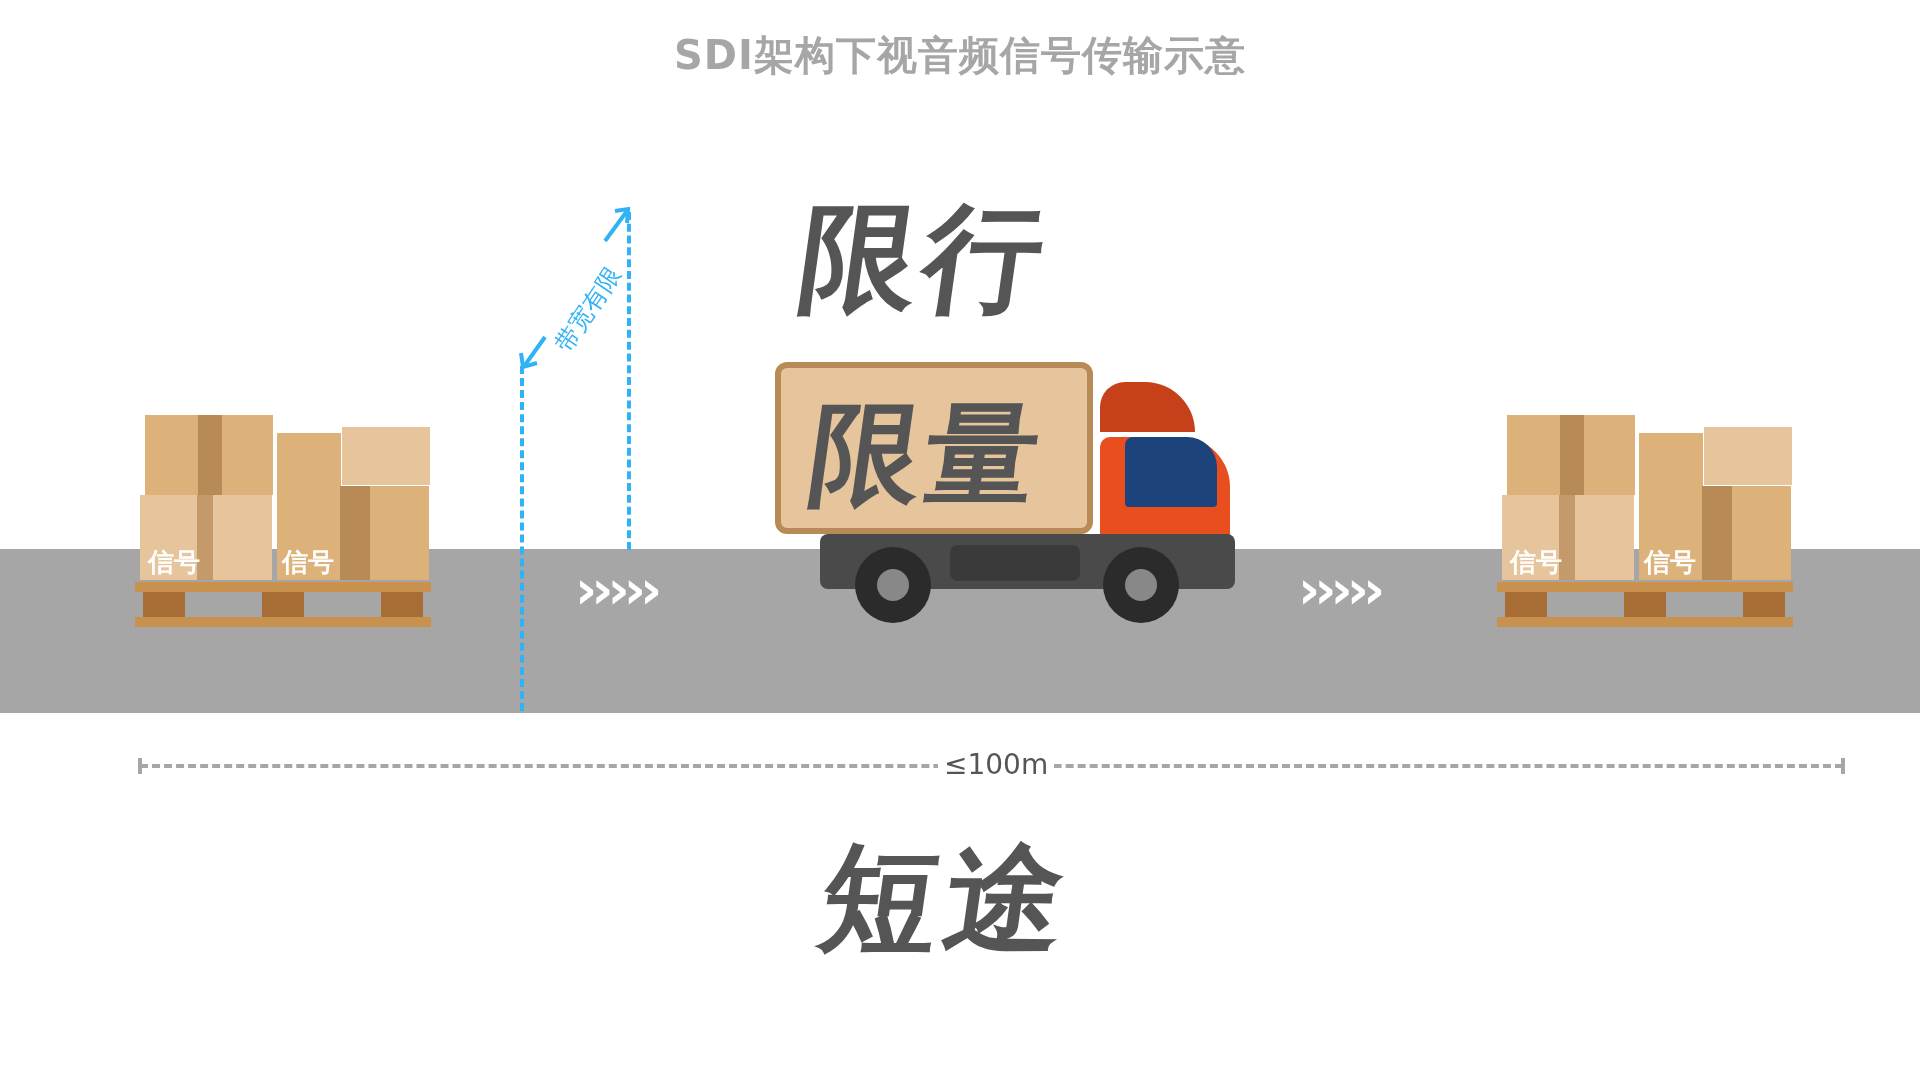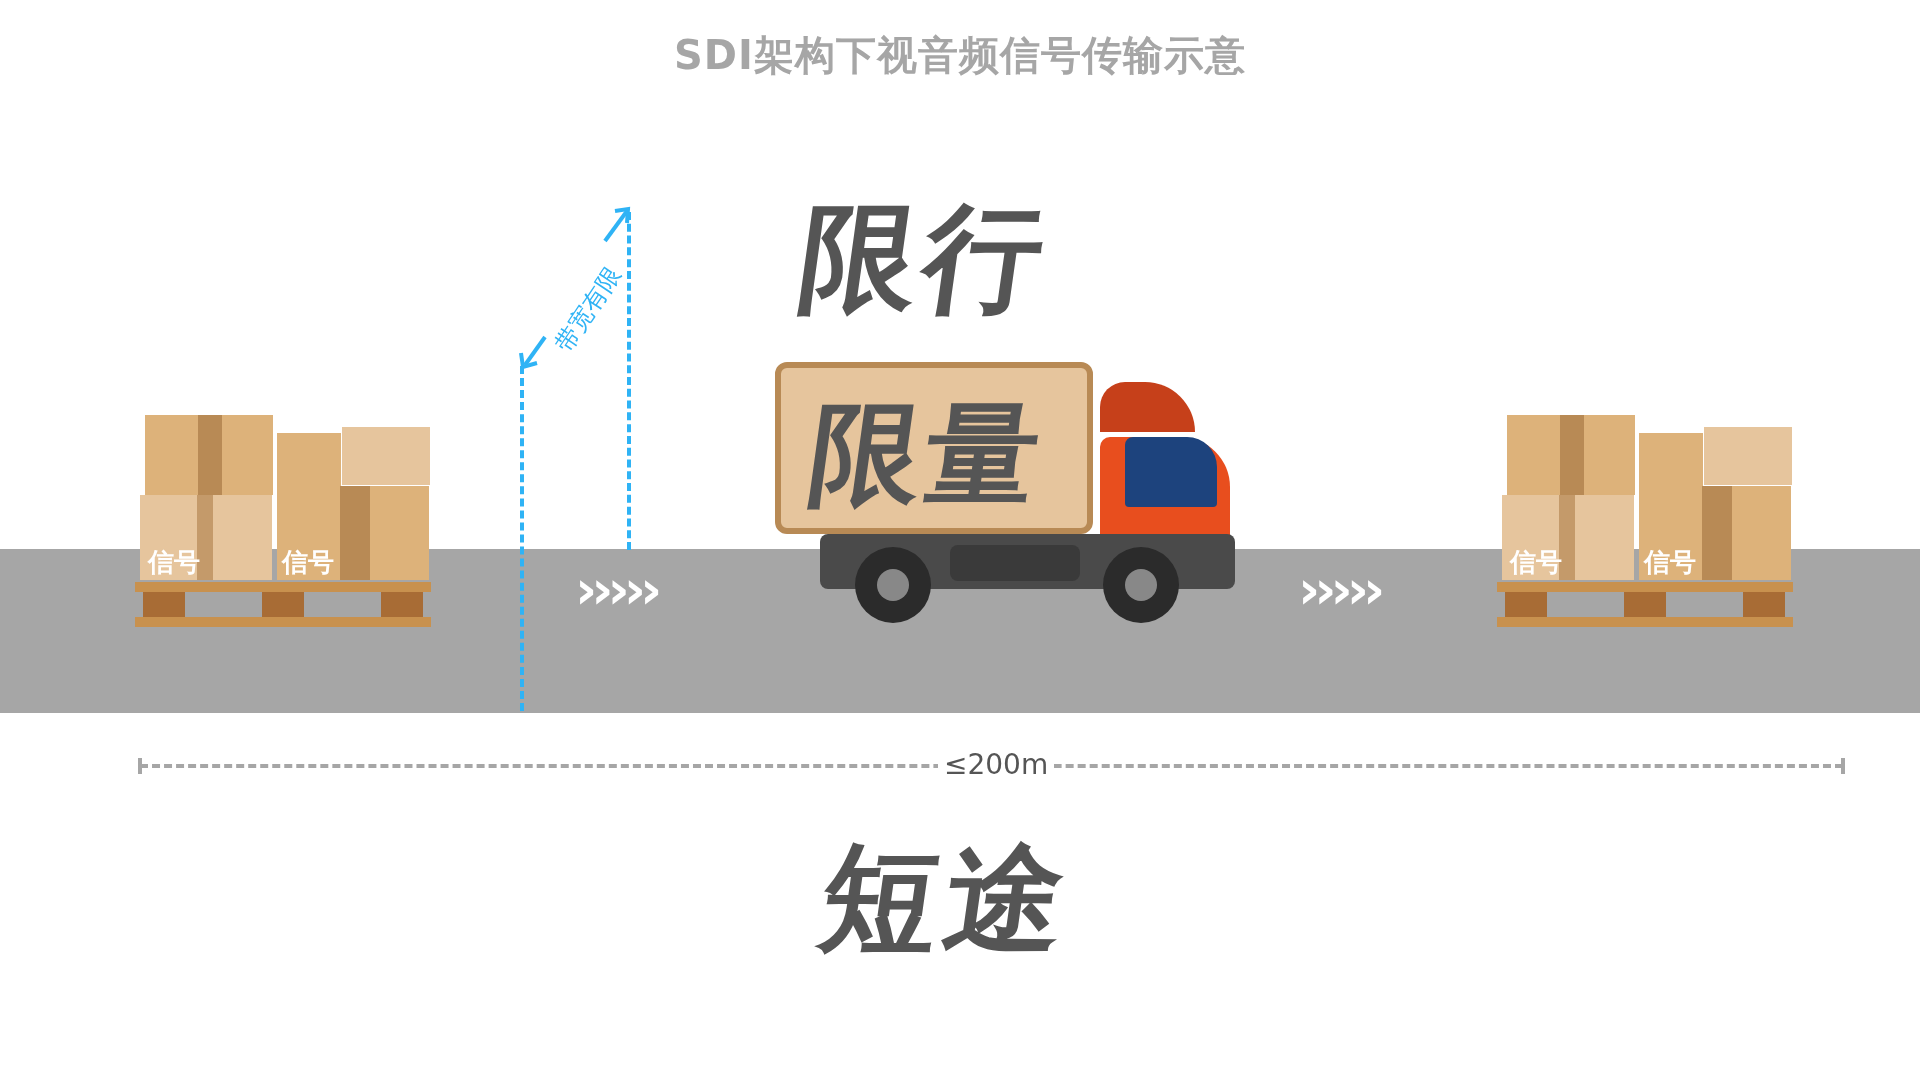--- a/index.html
+++ b/index.html
@@ -86,15 +86,15 @@
   <div class="abs" style="left:175px;top:183px;width:130px;height:36px;background:#3a3a3a;border-radius:8px;"></div>
   <div class="abs" style="left:80px;top:185px;width:76px;height:76px;background:#2b2b2b;border-radius:50%;"></div>
   <div class="abs" style="left:102px;top:207px;width:32px;height:32px;background:#888;border-radius:50%;"></div>
   <div class="abs" style="left:328px;top:185px;width:76px;height:76px;background:#2b2b2b;border-radius:50%;"></div>
   <div class="abs" style="left:350px;top:207px;width:32px;height:32px;background:#888;border-radius:50%;"></div>
 </div>
 
 <div id="ruler-line" class="abs"></div>
 <div class="abs tick" style="left:138px;"></div>
 <div class="abs tick" style="left:1841px;"></div>
-<div id="ruler-label" class="abs">≤200m</div>
+<div id="ruler-label" class="abs">≤100m</div>
 
 <div id="duantu" class="abs big">短途</div>
 
 </body></html>

